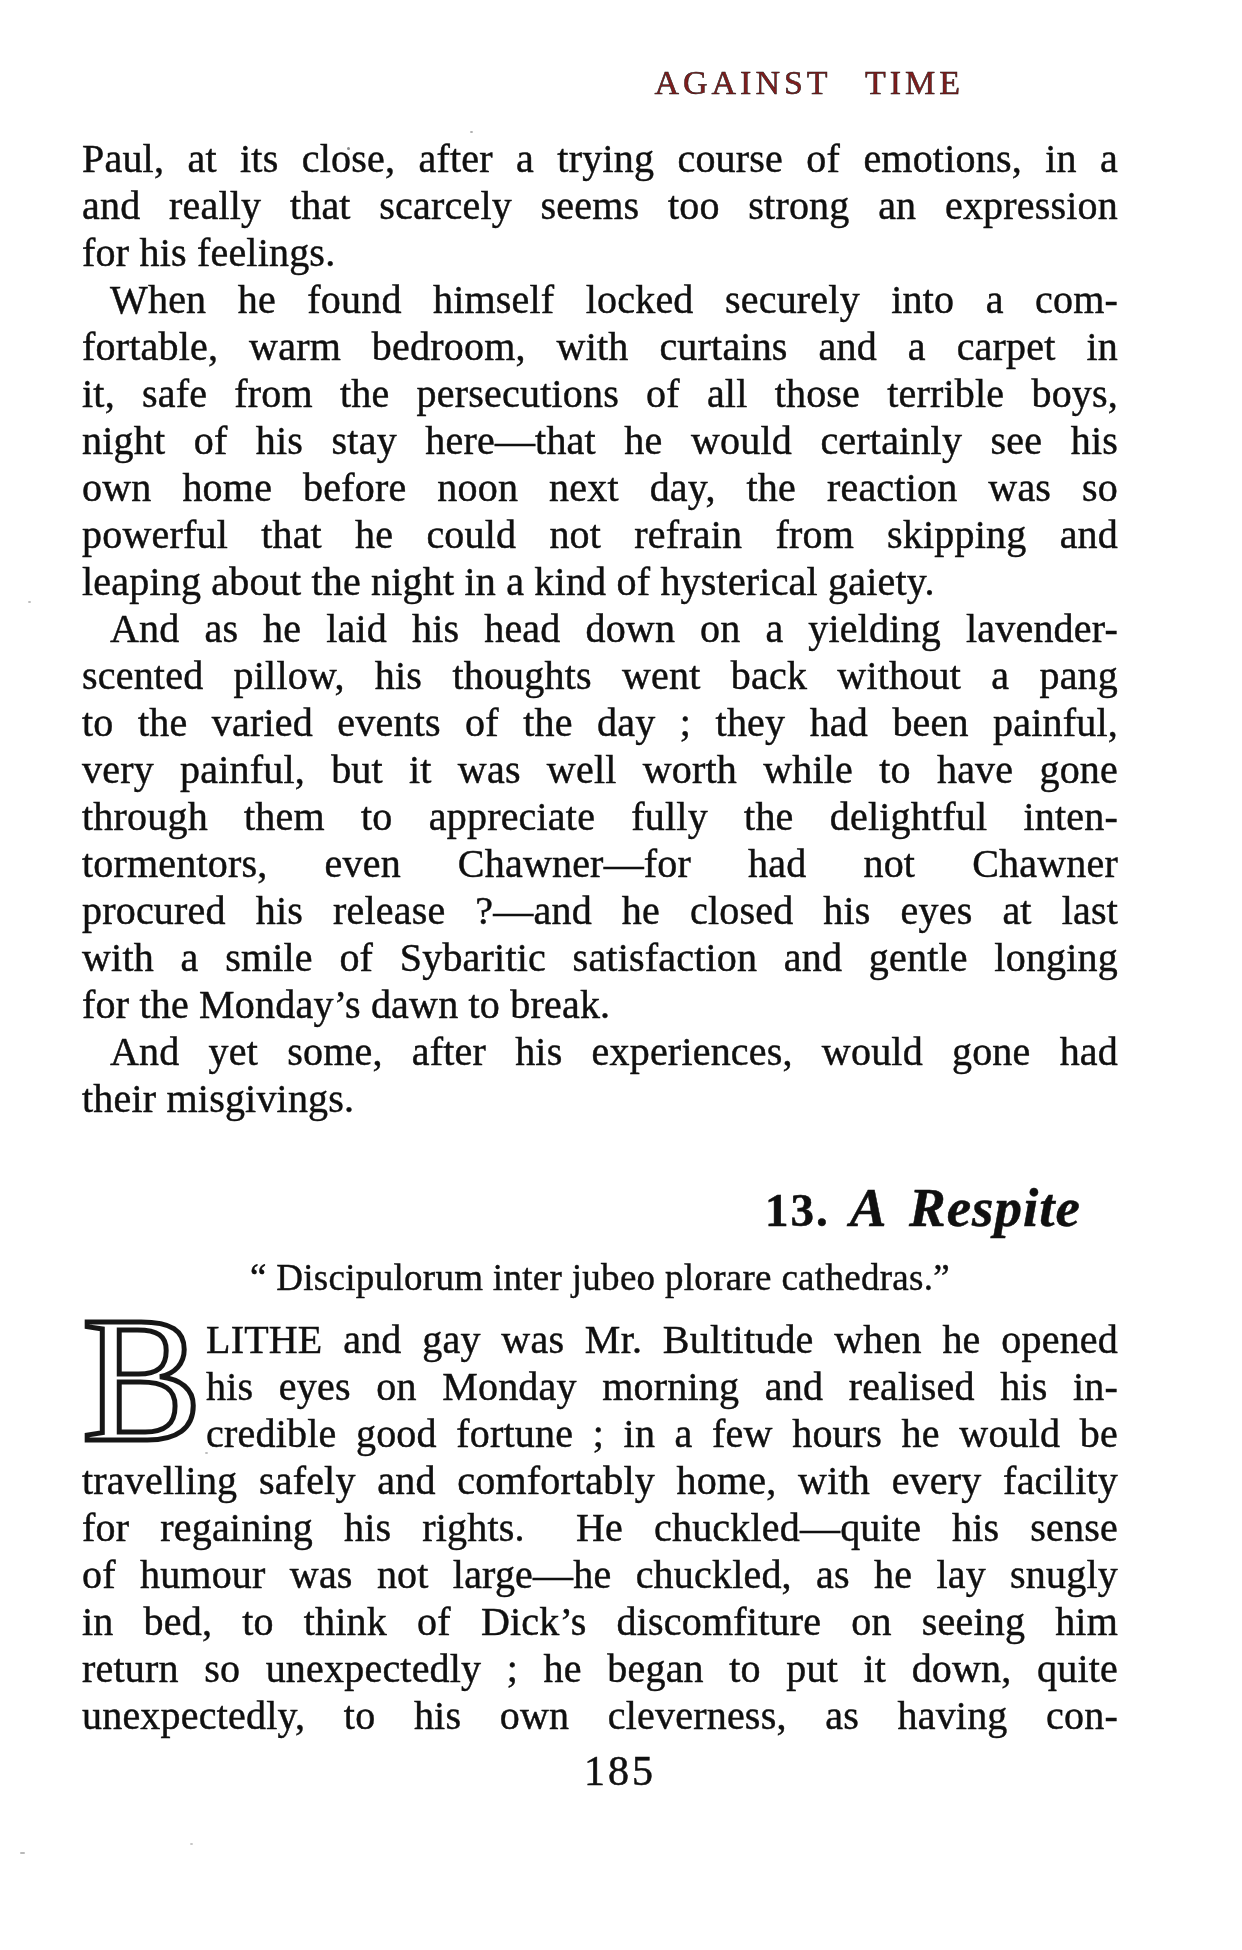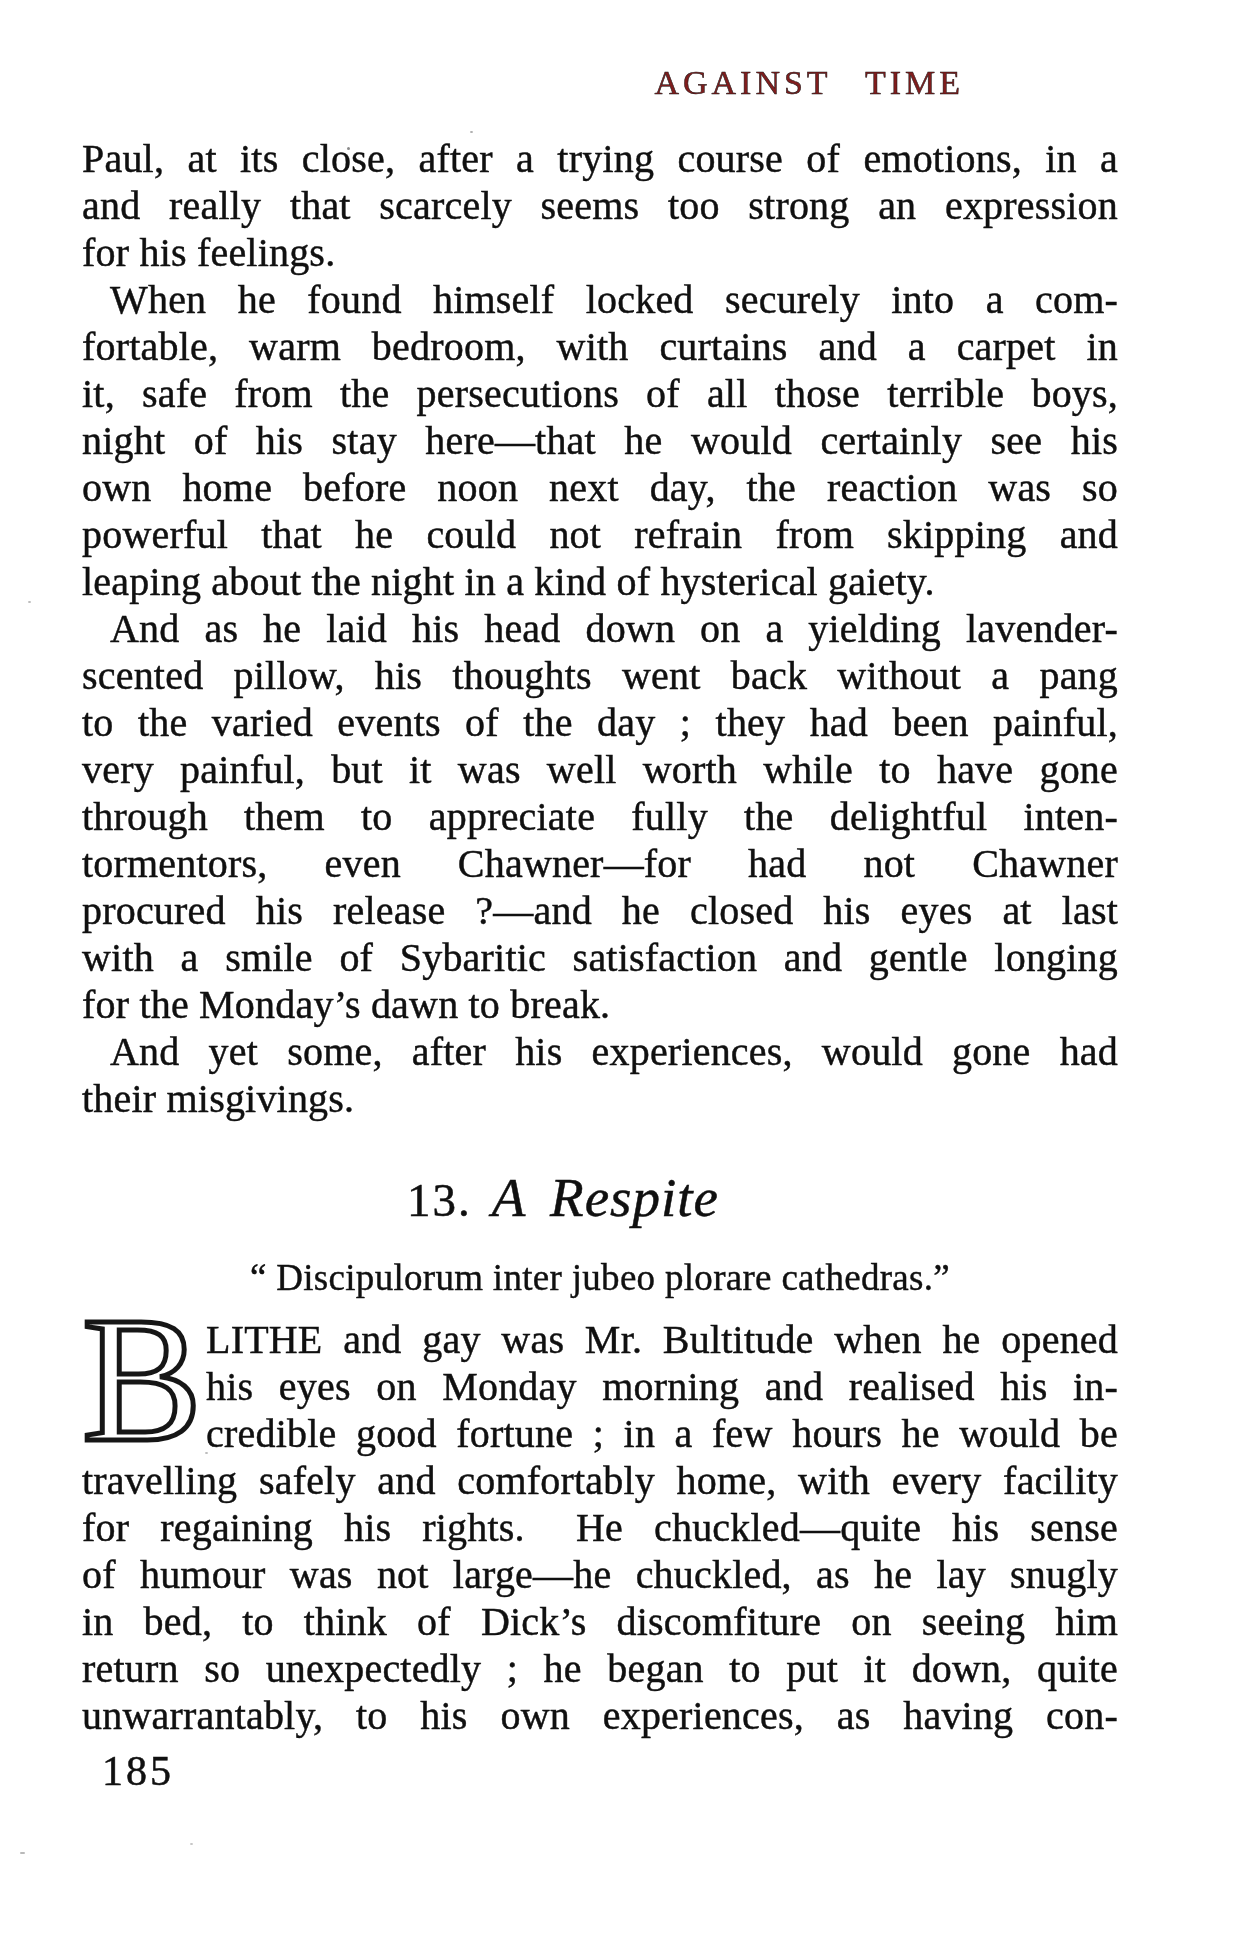--- a/index.html
+++ b/index.html
@@ -39,25 +39,25 @@
     text-align-last: justify;
     white-space: nowrap;
     letter-spacing: 0.2px;
     -webkit-text-stroke: 0.45px #101010;
   }
   .line.last { text-align-last: left; }
   .para.indent .line.first { text-indent: 28px; }
   .section-heading {
     margin: 46px 0 0 0;
     height: 60px;
-    line-height: 60px;
-    text-align: center;
+    line-height: 80px;
+    text-align: right;
     position: relative;
     left: -37px;
-    font-weight: normal;
+    font-weight: bold;
     -webkit-text-stroke: 0.5px #101010;
   }
   .section-number {
     font-size: 47px;
     margin-right: 20px;
     letter-spacing: 2px;
   }
   .section-title {
     font-style: italic;
     font-size: 55px;
@@ -83,21 +83,21 @@
     color: #ffffff;
     -webkit-text-stroke: 5px #161616;
     text-shadow: 0 0 1px #161616;
     margin-right: 2px;
   }
   .page-number {
     margin-top: 10px;
     height: 44px;
     line-height: 44px;
     font-size: 42px;
-    text-align: left;
+    text-align: center;
     position: relative;
     left: 20px;
     letter-spacing: 3px;
     -webkit-text-stroke: 0.5px #101010;
   }
   .speck { position: absolute; background: #8a8a8a; border-radius: 50%; }
 </style>
 </head>
 <body>
 
@@ -146,21 +146,21 @@
   <div class="dropcap-para">
     <span class="dropcap">B</span>
   <div class="line first">LITHE and gay was Mr. Bultitude when he opened</div>
       <div class="line">his eyes on Monday morning and realised his in-</div>
       <div class="line">credible good fortune ; in a few hours he would be</div>
       <div class="line">travelling safely and comfortably home, with every facility</div>
       <div class="line">for regaining his rights.  He chuckled—quite his sense</div>
       <div class="line">of humour was not large—he chuckled, as he lay snugly</div>
       <div class="line">in bed, to think of Dick’s discomfiture on seeing him</div>
       <div class="line">return so unexpectedly ; he began to put it down, quite</div>
-      <div class="line">unwarrantably, to his own experiences, as having con-</div>
+      <div class="line">unexpectedly, to his own cleverness, as having con-</div>
     </div>
 
   <div class="page-number">185</div>
 </div>
 
 <div class="speck" style="left:347px;top:147px;width:3px;height:3px;"></div>
 <div class="speck" style="left:470px;top:131px;width:3px;height:2px;opacity:.7;"></div>
 <div class="speck" style="left:28px;top:601px;width:3px;height:2px;opacity:.6;"></div>
 <div class="speck" style="left:205px;top:1452px;width:3px;height:2px;opacity:.6;"></div>
 <div class="speck" style="left:20px;top:1852px;width:5px;height:2px;border-radius:1px;opacity:.6;"></div>

